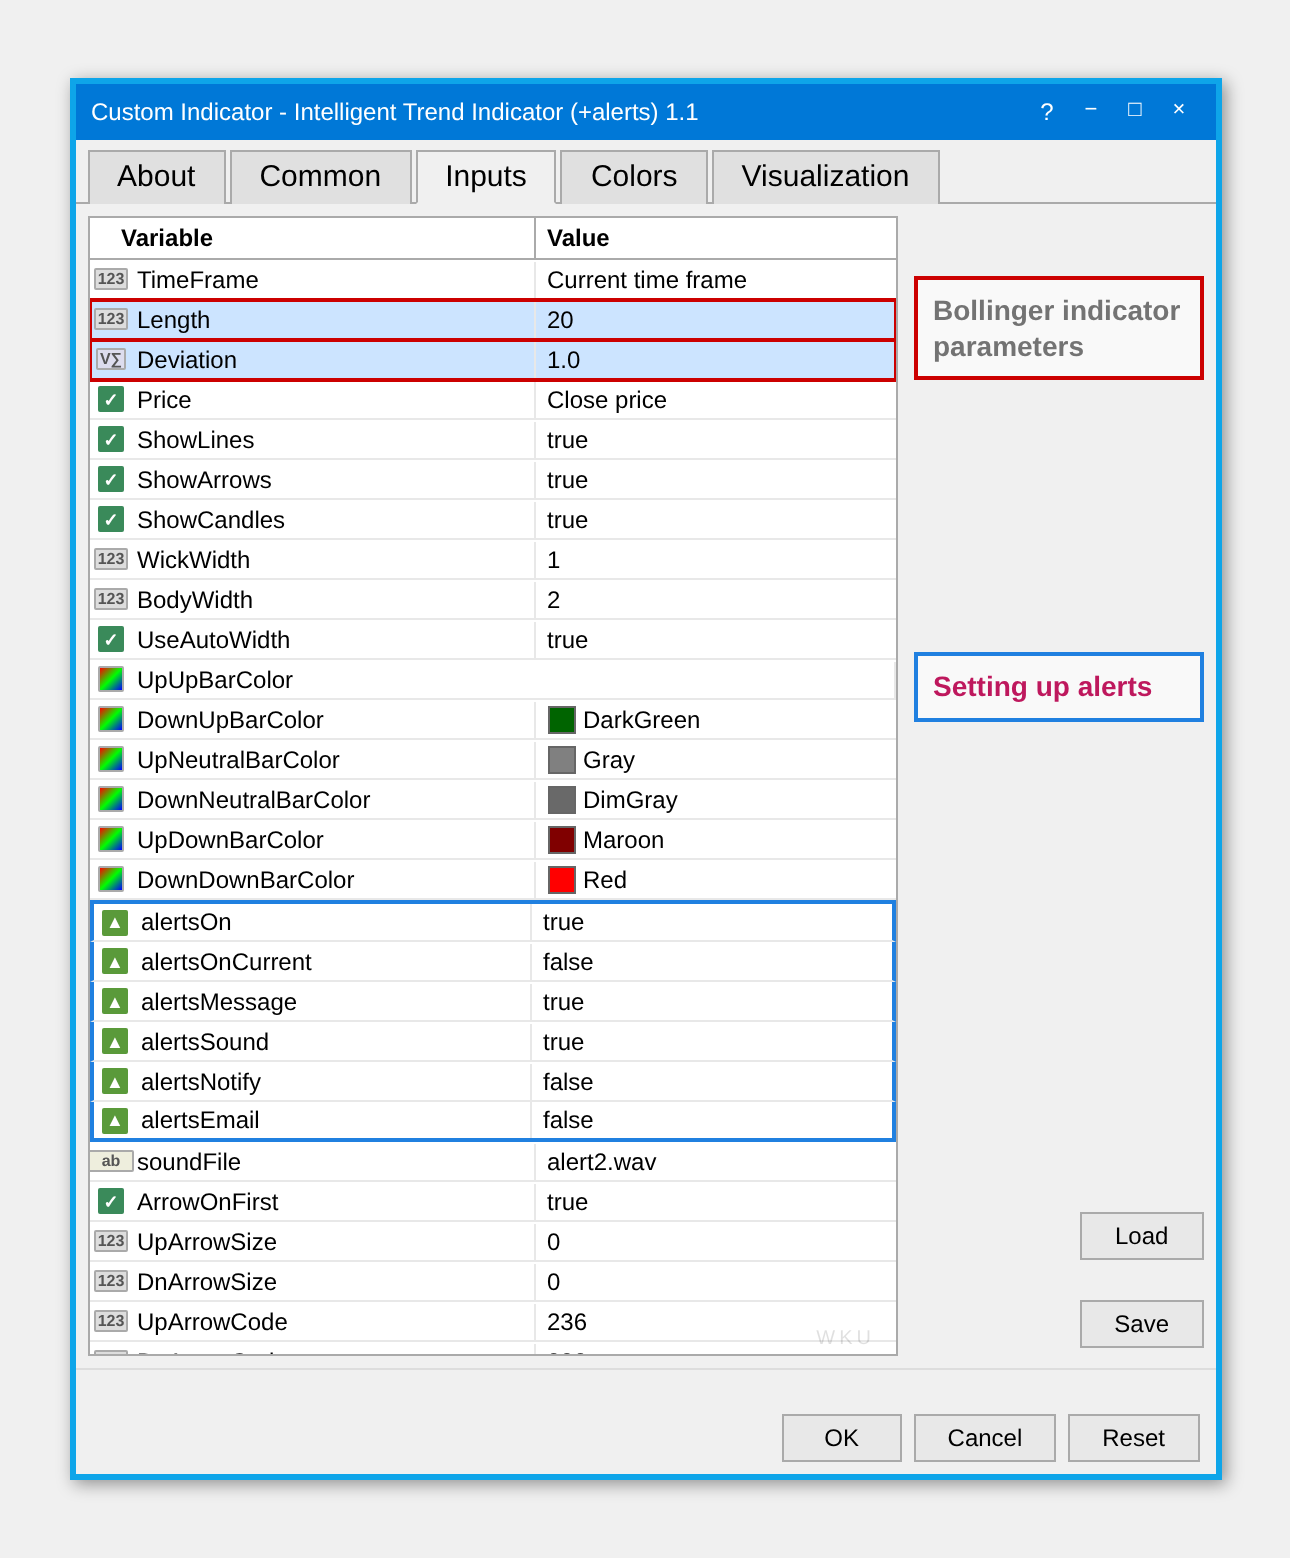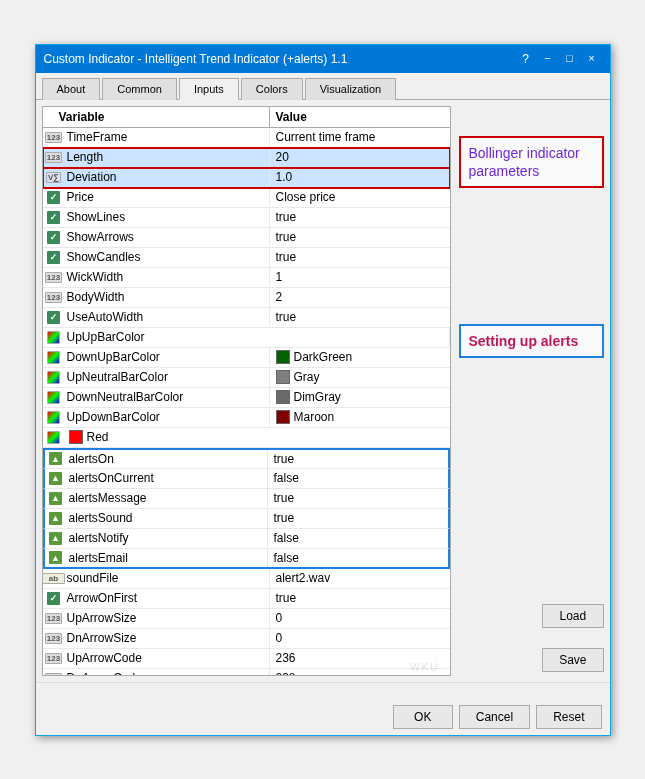--- a/index.html
+++ b/index.html
@@ -8,21 +8,21 @@
       font-size: 12px;
       background: #f0f0f0;
       display: flex;
       justify-content: center;
       align-items: center;
       min-height: 100vh;
     }
     .window {
       width: 576px;
       background: #f0f0f0;
-      border: 1px solid #0ea5e9;
+      border: 3px solid #0ea5e9;
       box-shadow: 2px 2px 8px rgba(0,0,0,0.4);
     }
     .title-bar {
       background: #0078d7;
       color: white;
       padding: 4px 8px;
       display: flex;
       justify-content: space-between;
       align-items: center;
       font-size: 12px;
@@ -48,21 +48,21 @@
       padding: 4px 6px 0 6px;
       background: #f0f0f0;
       border-bottom: 1px solid #aaa;
     }
     .tab {
       padding: 4px 14px;
       border: 1px solid #aaa;
       border-bottom: none;
       background: #e0e0e0;
       cursor: pointer;
-      font-size: 11px;
+      font-size: 15px;
       margin-right: 2px;
       position: relative;
       bottom: -1px;
     }
     .tab.active {
       background: #f0f0f0;
       border-bottom: 1px solid #f0f0f0;
       z-index: 1;
     }
     .table-container {
@@ -341,20 +341,21 @@
             <div class="row-var">UpDownBarColor</div>
             <div class="row-val">
               <span class="color-box" style="background: rgb(128, 0, 0);"></span>
               <span>Maroon</span>
             </div>
           </div>
           <div class="table-row">
             <div class="row-icon">
               <span style="width:13px;height:13px;background:linear-gradient(135deg,#f00,#0f0,#00f);border-radius:1px;display:inline-block;border:1px solid #aaa;"></span>
             </div>
+            <div class="row-var">DownDownBarColor</div>
             <div class="row-val">
               <span class="color-box" style="background: rgb(255, 0, 0);"></span>
               <span>Red</span>
             </div>
           </div>
           <div class="table-row" style="border-top: 2px solid rgb(32, 128, 224); border-left: 2px solid rgb(32, 128, 224); border-right: 2px solid rgb(32, 128, 224);">
             <div class="row-icon">
               <span style="width:13px;height:13px;background:#5a9a3a;border-radius:1px;display:flex;align-items:center;justify-content:center;color:white;font-size:9px;">▲</span>
             </div>
             <div class="row-var">alertsOn</div>
@@ -463,21 +464,21 @@
           </div>
         </div>
 
       <div class="watermark">WKU</div>
     </div>
 
     <div style="display:flex; flex-direction:column; margin-left:8px; justify-content:space-between; width:145px;">
       <div style="display:flex; flex-direction:column; gap:8px; margin-top:30px;">
 
         <div style="border:2.5px solid #cc0000; padding:6px 8px; background:rgba(255,255,255,0.6);">
-          <span style="color:#6d28d9; font-weight:normal; font-size:14px; line-height:1.3;">Bollinger indicator parameters</span>
+          <span style="color:#737373; font-weight:bold; font-size:14px; line-height:1.3;">Bollinger indicator parameters</span>
         </div>
 
         <div style="height:120px;"></div>
 
         <div style="border:2.5px solid #2080e0; padding:6px 8px; background:rgba(255,255,255,0.6);">
           <span style="color:#be185d; font-weight:bold; font-size:14px; line-height:1.3;">Setting up alerts</span>
         </div>
       </div>
 
       <div style="display:flex; flex-direction:column; gap:4px; align-self:flex-end; margin-bottom:4px;">

